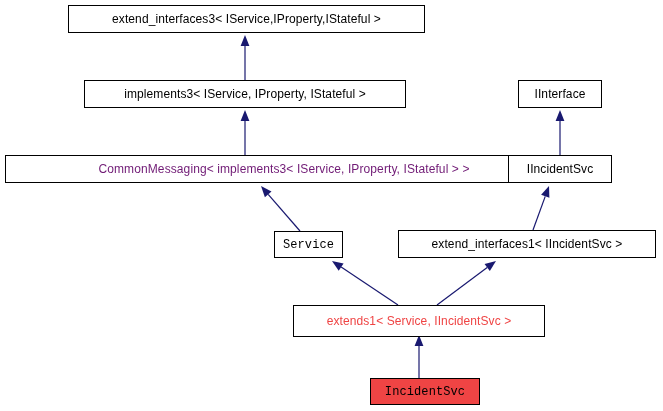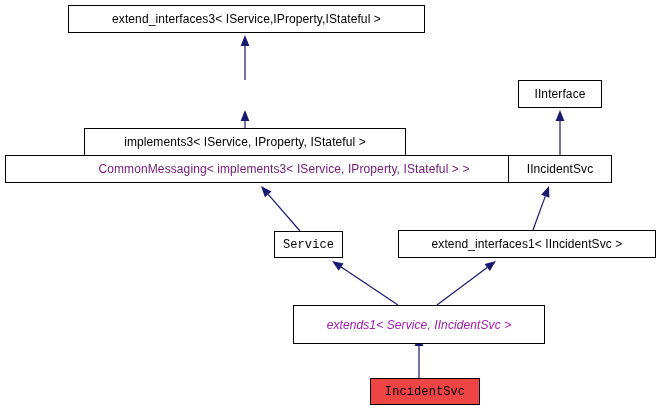--- a/index.html
+++ b/index.html
@@ -79,37 +79,37 @@
         <polygon points="496,261 489.8125228447902,271.10322356744405 484.5516727031625,264.04890178662515" fill="#191970"></polygon>
       </g>
       <g>
         <line x1="419" y1="378" x2="419" y2="346" stroke="#191970" stroke-width="1.2"></line>
         <polygon points="419,335 423.4,346 414.6,346" fill="#191970"></polygon>
       </g>
     </svg>
 <div class="node" style="left: 68px; top: 5px; width: 357px; height: 28px; border-color: rgb(0, 0, 0); background: rgb(255, 255, 255); color: rgb(0, 0, 0);">
       <span class="node-label">extend_interfaces3&lt; IService,IProperty,IStateful &gt;</span>
     </div>
-    <div class="node" style="left: 84px; top: 80px; width: 322px; height: 28px; border-color: rgb(0, 0, 0); background: rgb(255, 255, 255); color: rgb(0, 0, 0); margin-top: 48px;">
+    <div class="node" style="left: 84px; top: 80px; width: 322px; height: 28px; border-color: rgb(0, 0, 0); background: rgb(255, 255, 255); color: rgb(0, 0, 0);">
       <span class="node-label">implements3&lt; IService, IProperty, IStateful &gt;</span>
     </div>
     <div class="node" style="left: 518px; top: 80px; width: 84px; height: 28px; border-color: rgb(0, 0, 0); background: rgb(255, 255, 255); color: rgb(0, 0, 0);">
       <span class="node-label">IInterface</span>
     </div>
     <div class="node" style="left: 5px; top: 155px; width: 558px; height: 28px; border-color: rgb(0, 0, 0); background: rgb(255, 255, 255); color: #701a75;">
       <span class="node-label">CommonMessaging&lt; implements3&lt; IService, IProperty, IStateful &gt; &gt;</span>
     </div>
     <div class="node" style="left: 508px; top: 155px; width: 104px; height: 28px; border-color: rgb(0, 0, 0); background: rgb(255, 255, 255); color: rgb(0, 0, 0);">
       <span class="node-label">IIncidentSvc</span>
     </div>
     <div class="node" style="left: 274px; top: 231px; width: 69px; height: 27px; border-color: rgb(0, 0, 0); background: rgb(255, 255, 255); color: rgb(0, 0, 0); font-family: Liberation Mono, monospace;">
       <span class="node-label">Service</span>
     </div>
     <div class="node" style="left: 398px; top: 230px; width: 258px; height: 28px; border-color: rgb(0, 0, 0); background: rgb(255, 255, 255); color: rgb(0, 0, 0); justify-content: center;">
       <span class="node-label">extend_interfaces1&lt; IIncidentSvc &gt;</span>
     </div>
-    <div class="node" style="left: 293px; top: 305px; width: 252px; height: 39px; border-color: rgb(0, 0, 0); background: rgb(255, 255, 255); color: #a21caf; font-style: italic;">
+    <div class="node" style="left: 293px; top: 305px; width: 252px; height: 32px; border-color: rgb(0, 0, 0); background: rgb(255, 255, 255); color: #ef4444;">
       <span class="node-label">extends1&lt; Service, IIncidentSvc &gt;</span>
     </div>
     <div class="node highlight" style="left: 370px; top: 378px; width: 110px; height: 27px; border-color: rgb(0, 0, 0); background: #ef4444; color: rgb(0, 0, 0); font-family: Liberation Mono, monospace;">
       <span class="node-label">IncidentSvc</span>
     </div>
   </div>
 
 </body></html>

